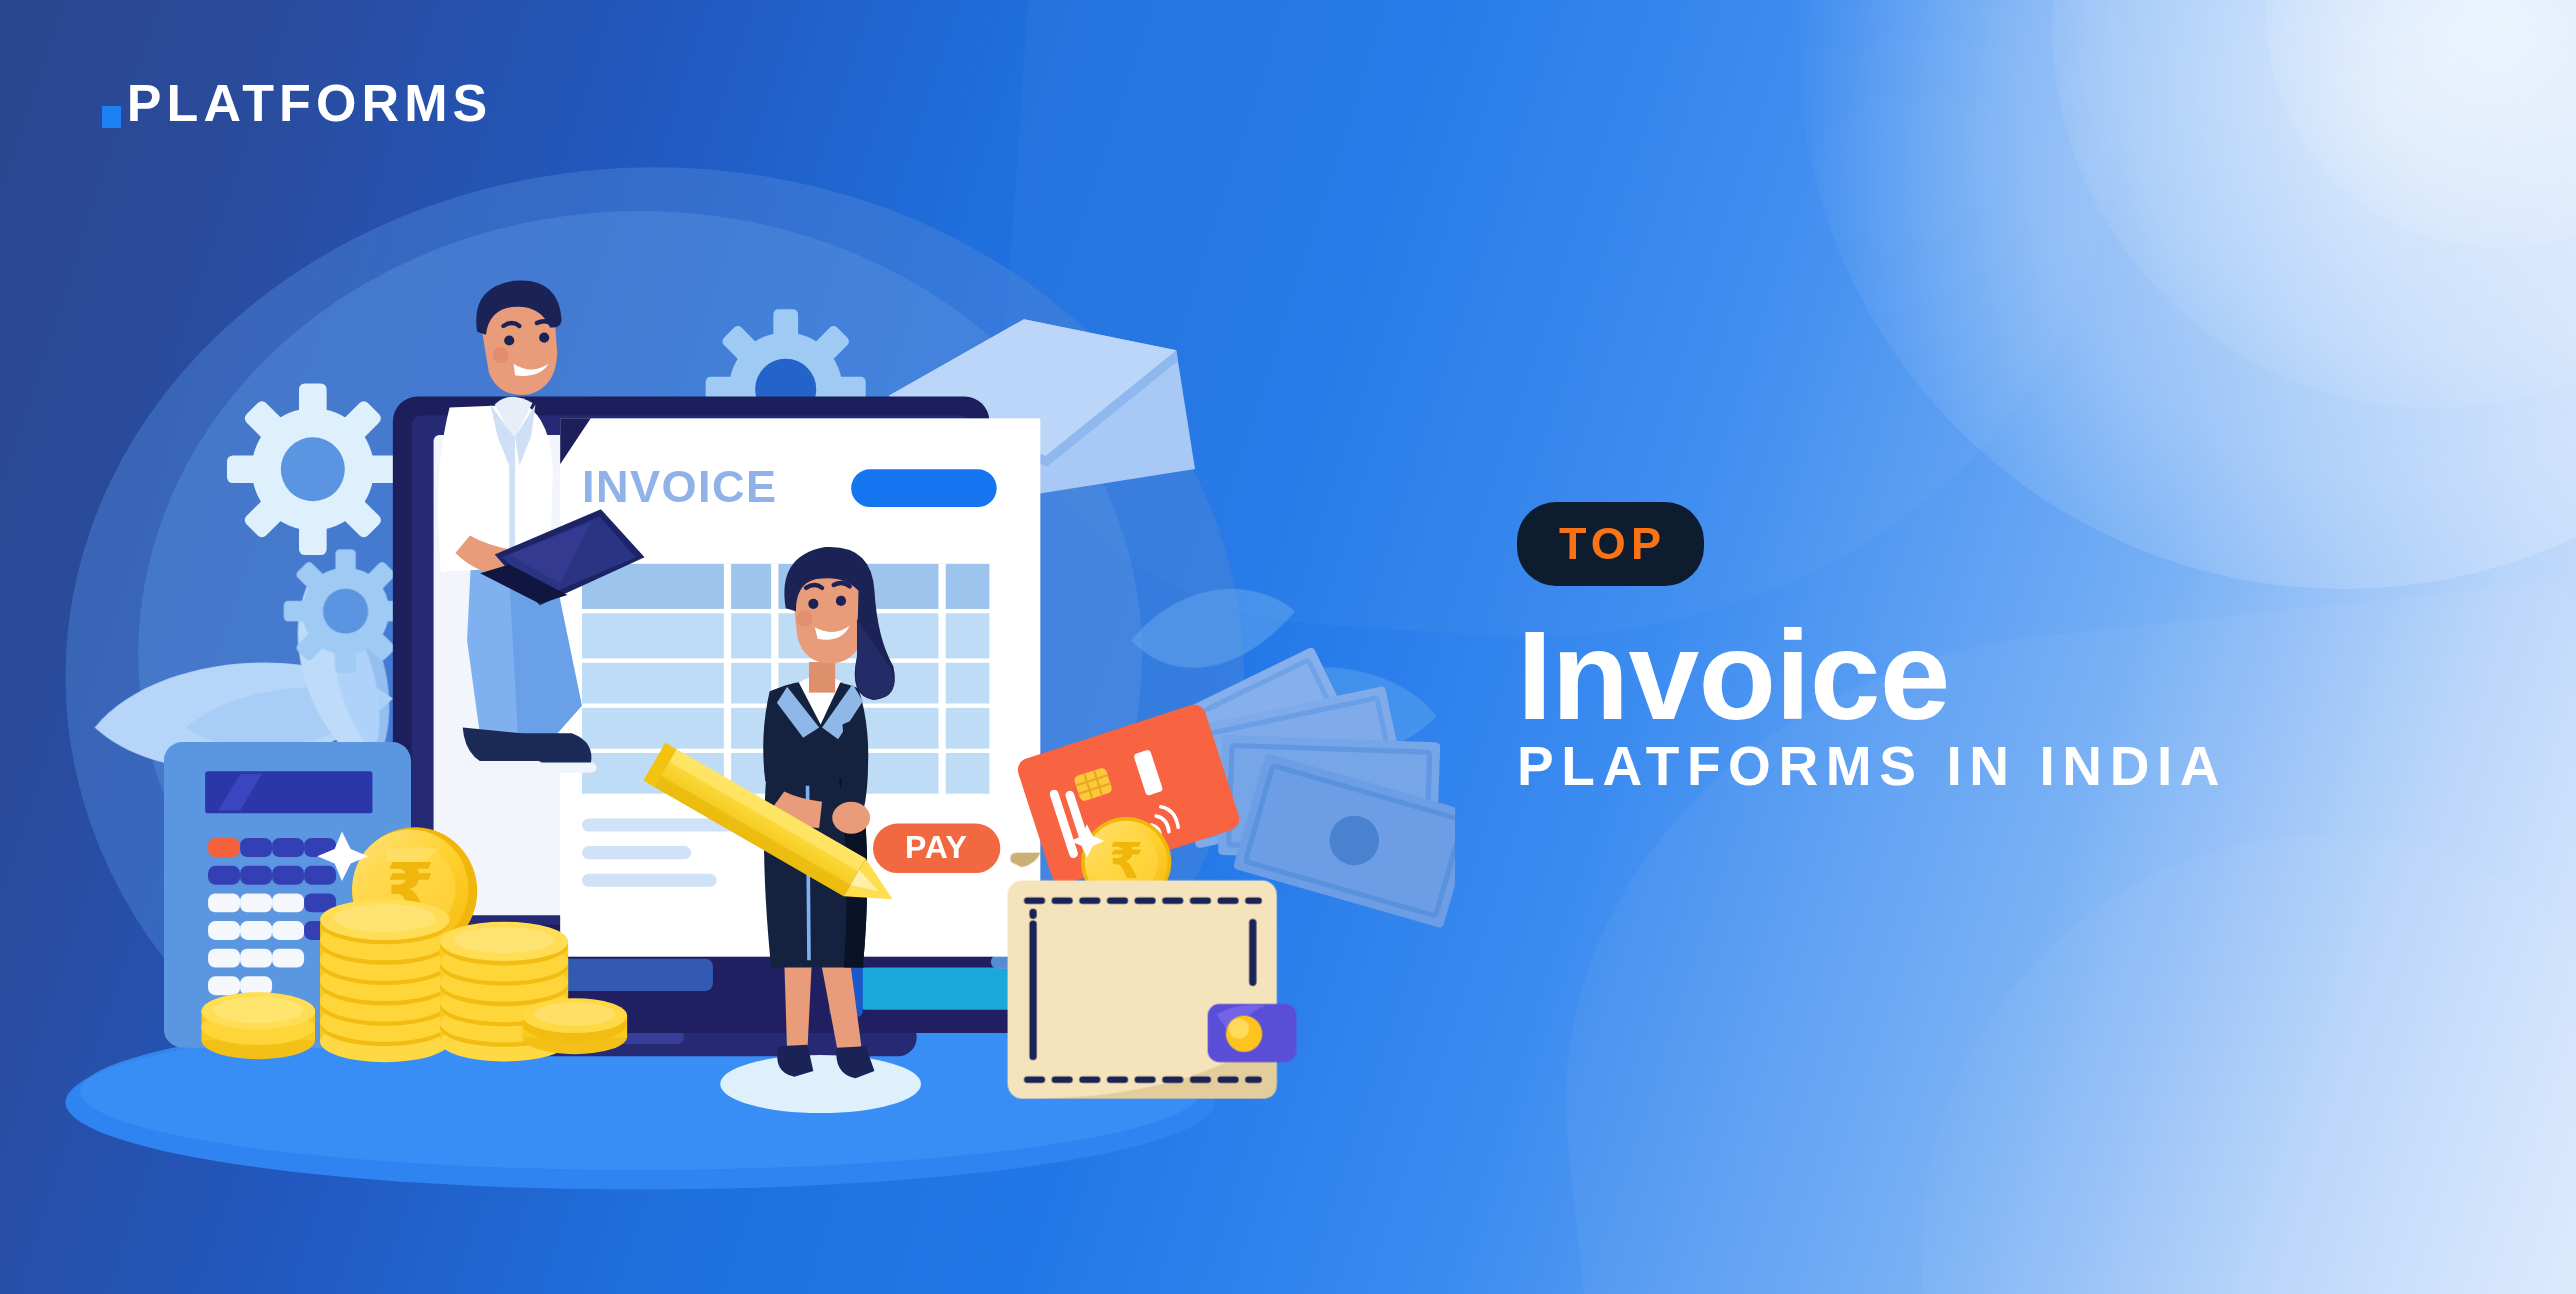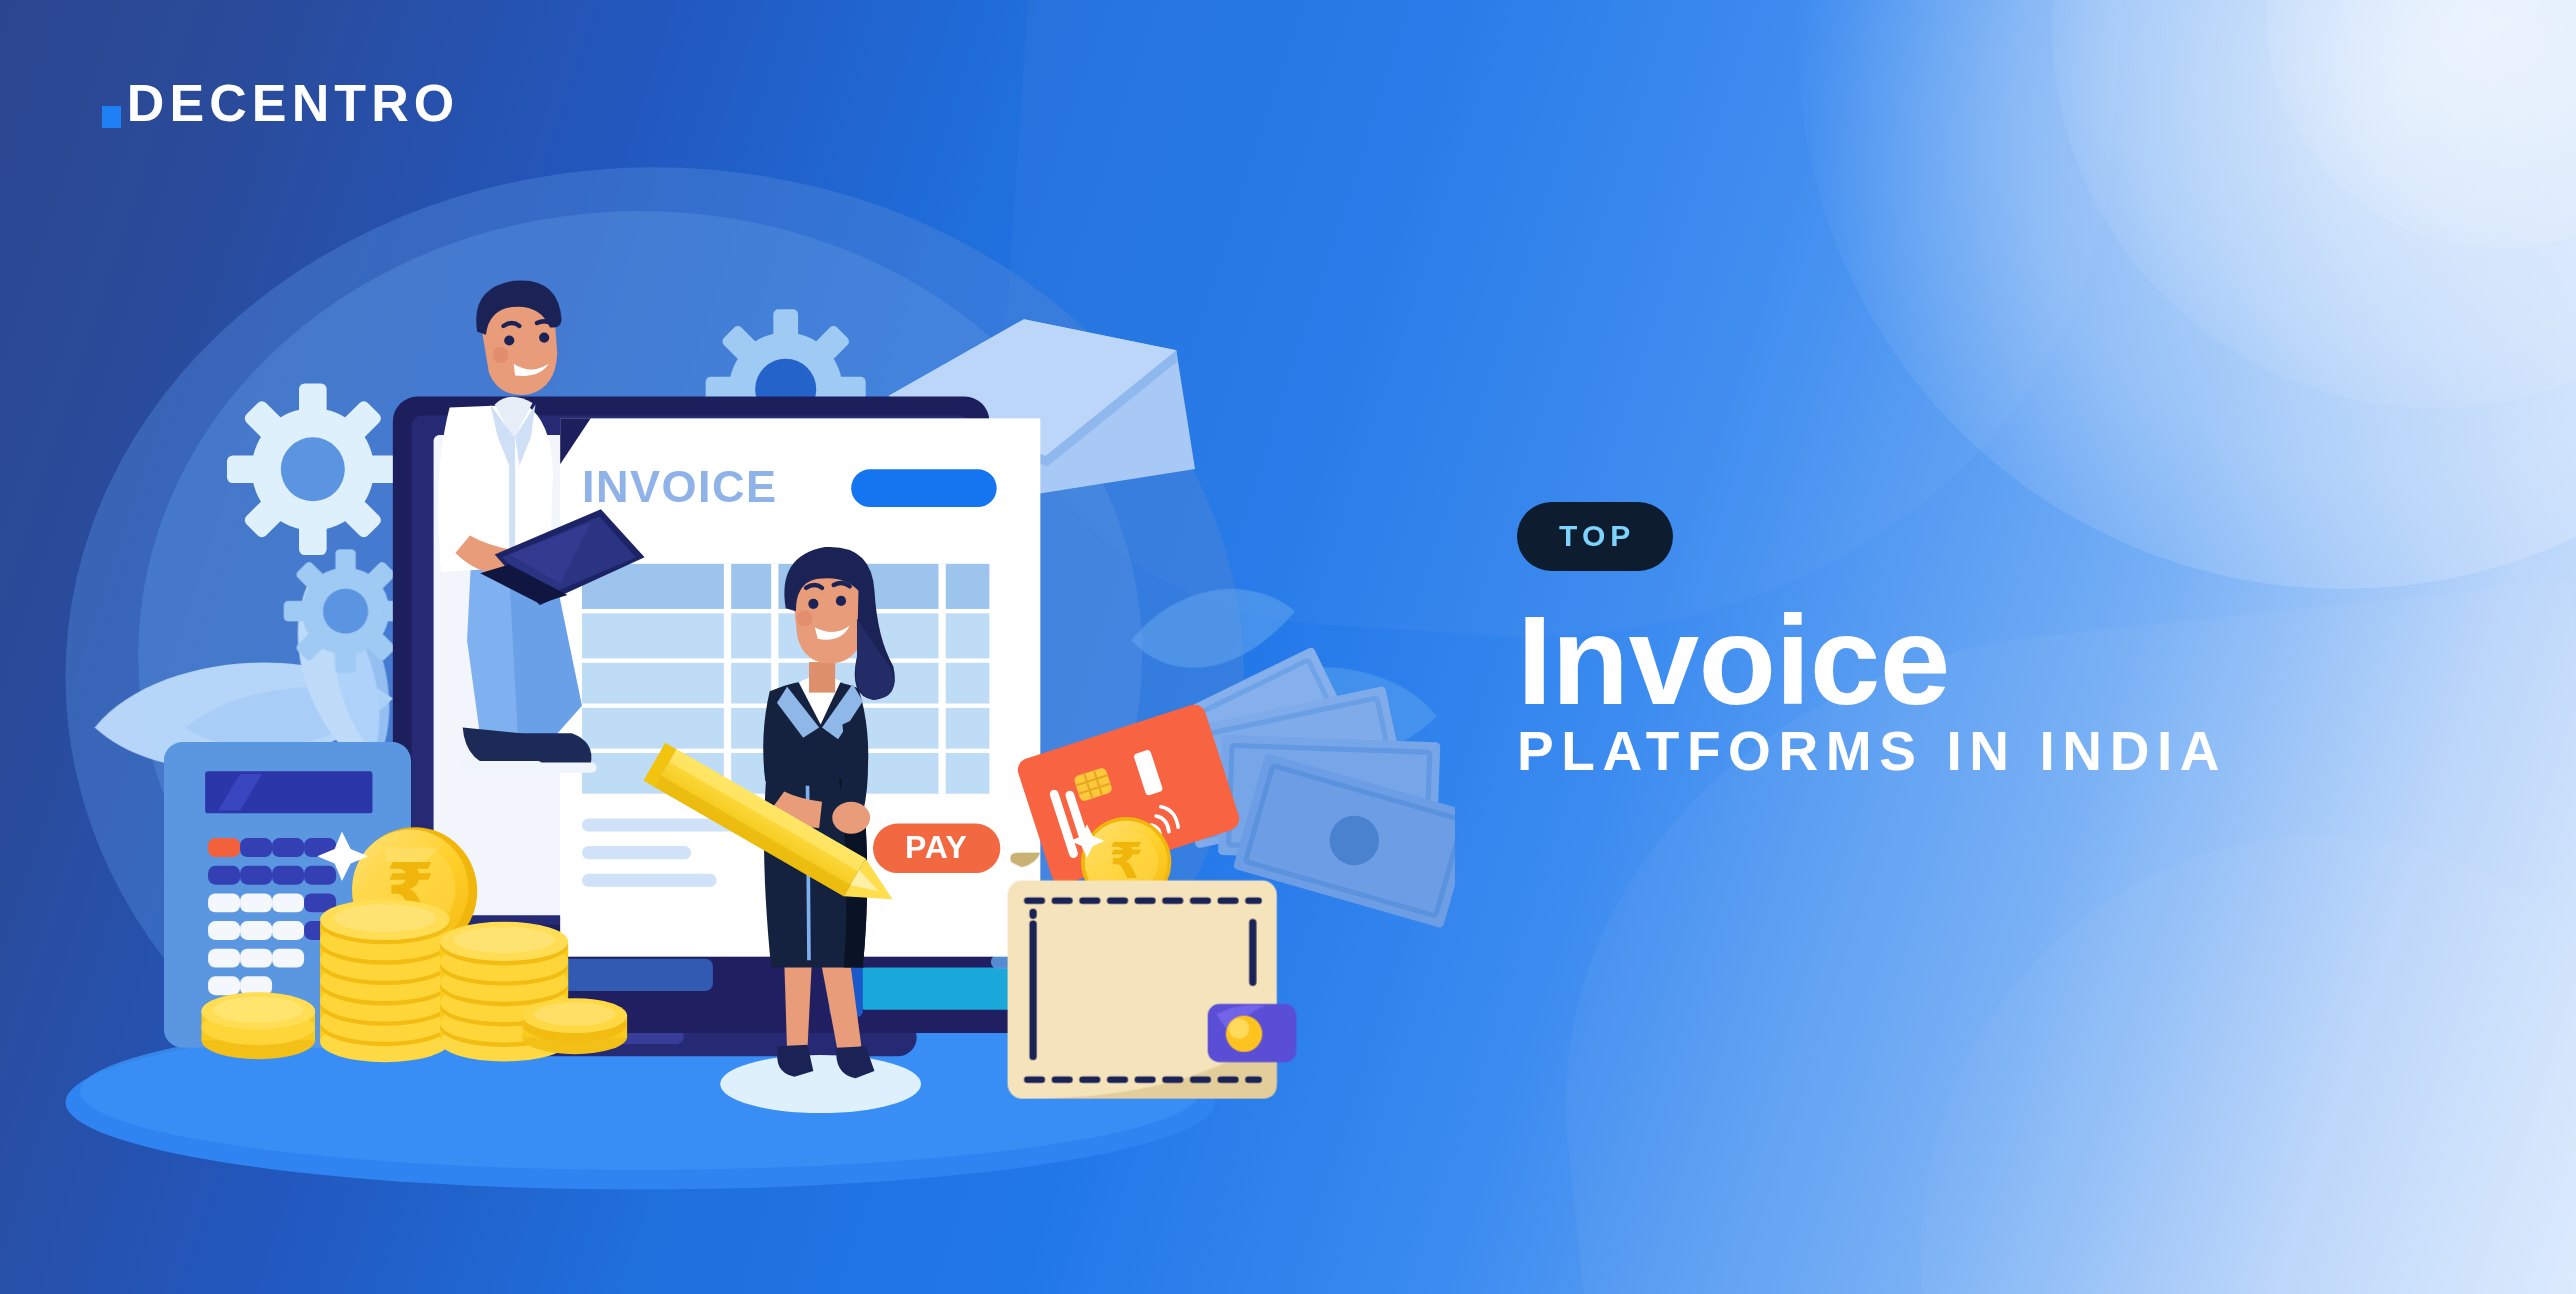--- a/index.html
+++ b/index.html
@@ -103,22 +103,22 @@
   .headline-block {
     position: absolute;
     left: 1517px;
     top: 502px;
     width: 1018px;
     z-index: 40;
   }
   .top-badge {
     display: inline-block;
     background: #0d1c2e;
-    color: #7dd3fc;
-    font-size: 30px;
+    color: #f97316;
+    font-size: 45px;
     font-weight: 700;
     letter-spacing: 5.1px;
     padding: 19px 38px 20.4px 42px;
     border-radius: 39px;
     line-height: 1;
   }
   .headline-1 {
     color: #ffffff;
     font-size: 127px;
     font-weight: 700;
@@ -160,21 +160,21 @@
   <div class="glow-1 glow-ring"></div>
   <div class="glow-2 glow-ring"></div>
   <div class="glow-3 glow-ring"></div>
   <div class="bg-wedge-a"></div>
   <div class="bg-wedge-b"></div>
 
   <div class="logo">
     <div class="logo-mark">
       <div class="logo-dot"></div>
     </div>
-    <div class="logo-text">DECENTRO</div>
+    <div class="logo-text">PLATFORMS</div>
   </div>
 
   <div class="stage">
     <svg width="1455" height="1295" viewBox="0 0 2000 1780" xmlns="http://www.w3.org/2000/svg">
       <defs>
         <linearGradient id="gCoin" x1="0" y1="0" x2="1" y2="1">
           <stop offset="0%" stop-color="#ffe27a"></stop>
           <stop offset="55%" stop-color="#ffd02b"></stop>
           <stop offset="100%" stop-color="#f5b90f"></stop>
         </linearGradient>

